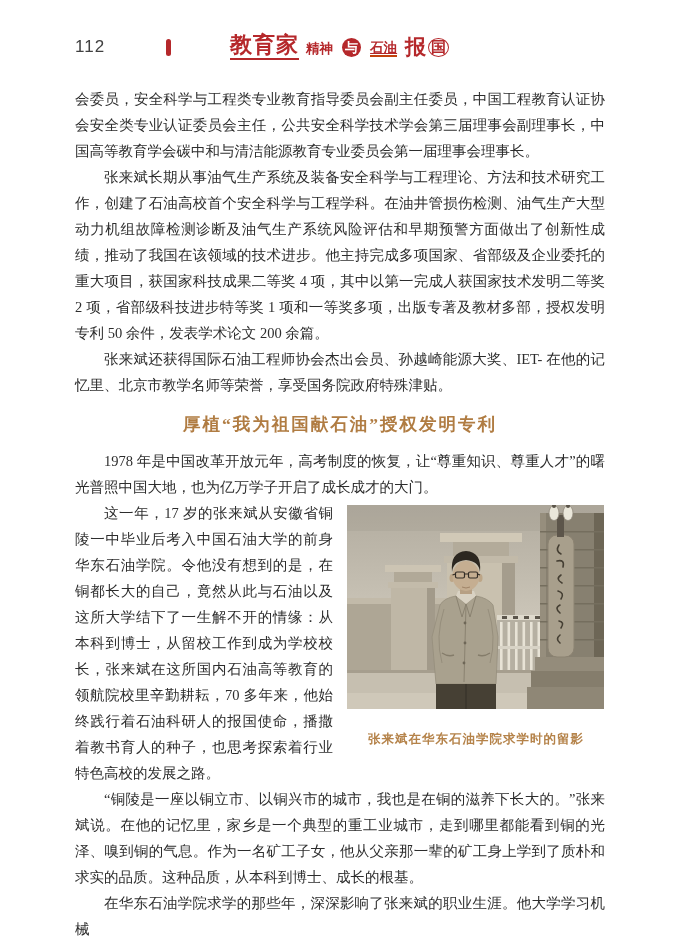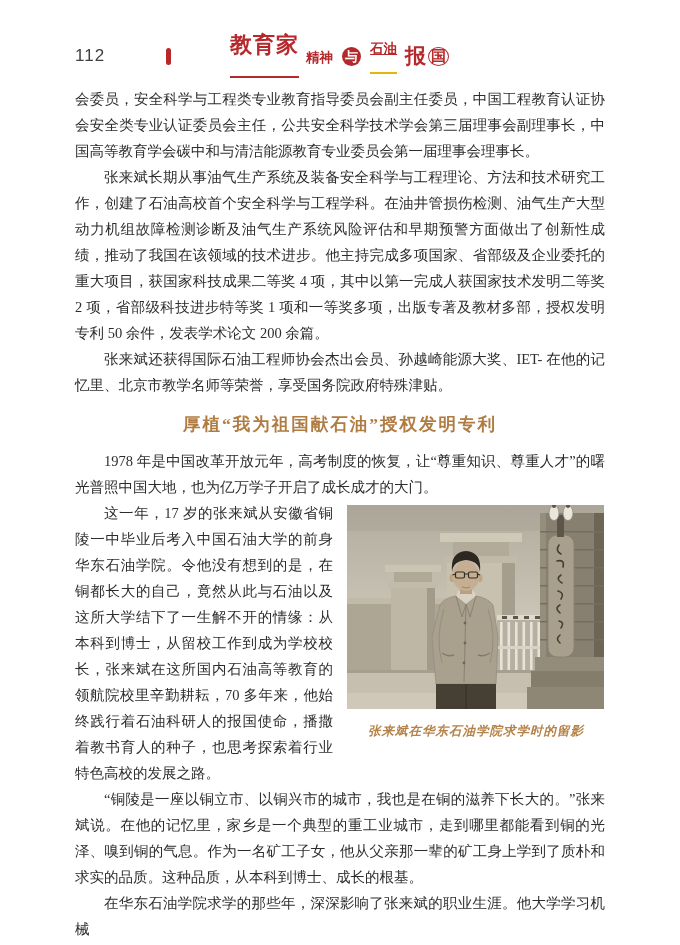--- a/index.html
+++ b/index.html
@@ -5,44 +5,44 @@
   html,body{margin:0;padding:0;background:#ffffff;}
   .page{
     position:relative;width:680px;height:945px;background:#ffffff;overflow:hidden;
     font-family:"Liberation Serif", serif;color:#2d2d2d;
   }
   
   .header{position:absolute;left:75px;top:34px;display:flex;align-items:center;gap:48px;}
   .page-number{font-family:"Liberation Sans", sans-serif;font-size:17px;color:#404040;letter-spacing:1px;}
   .header-bar{width:5px;height:17px;background:#b5282b;border-radius:2.5px;margin:0 11px 0 13px;}
   .logo{display:flex;align-items:center;color:#b5282b;font-weight:bold;line-height:1;}
-  .logo .seg-big{font-size:22px;border-bottom:2px solid #b5282b;padding-bottom:20px;letter-spacing:1px;}
+  .logo .seg-big{font-size:22px;border-bottom:2px solid #b5282b;padding-bottom:2px;letter-spacing:1px;}
   .logo .seg-small{font-size:13.5px;margin:0 7px;padding-top:4px;}
-  .logo .seg-small.u{border-bottom:2px solid #eab308;padding-bottom:16px;text-decoration:underline;}
+  .logo .seg-small.u{border-bottom:2px solid #c2410c;padding-bottom:1px;text-decoration:underline;}
   .logo .seg-circle{width:19px;height:19px;border-radius:50%;background:#b5282b;color:#ffffff;
     display:inline-flex;align-items:center;justify-content:center;font-size:13px;margin:0 2px;}
   .logo .seg-med{font-size:21px;margin-left:1px;}
   .logo .seg-box{font-size:15px;border:1.5px solid #b5282b;border-radius:50%;padding:1px 2px;margin-left:2px;}
   
   .content{
     position:absolute;left:75px;top:86px;width:530px;
     font-size:14.5px;line-height:26px;text-align:justify;color:#2d2d2d;
   }
   .content p{margin:0;text-indent:2em;font-family:Liberation Serif, serif;}
   .content p.no-indent{text-indent:0;}
   .section-heading{
     text-align:center;color:#b07c42;font-size:17.5px;font-weight:bold;
     letter-spacing:2px;margin:13px 0 11px 0;
   }
   
   .photo-figure{float:right;width:258px;margin:5px 0 30px 14px;}
   .photo-frame{width:257px;height:204px;display:block;}
   .photo-caption{
     width:100%;text-align:center;color:#b5834a;font-size:12.5px;font-weight:bold;
-    letter-spacing:1px;margin-top:9px;font-style:italic;
+    letter-spacing:1px;margin-top:17px;
   }
   .clear{clear:both;}
 </style>
 </head>
 <body>
 
 <div class="page">
 
   <div class="header">
     <span class="page-number">112</span>

